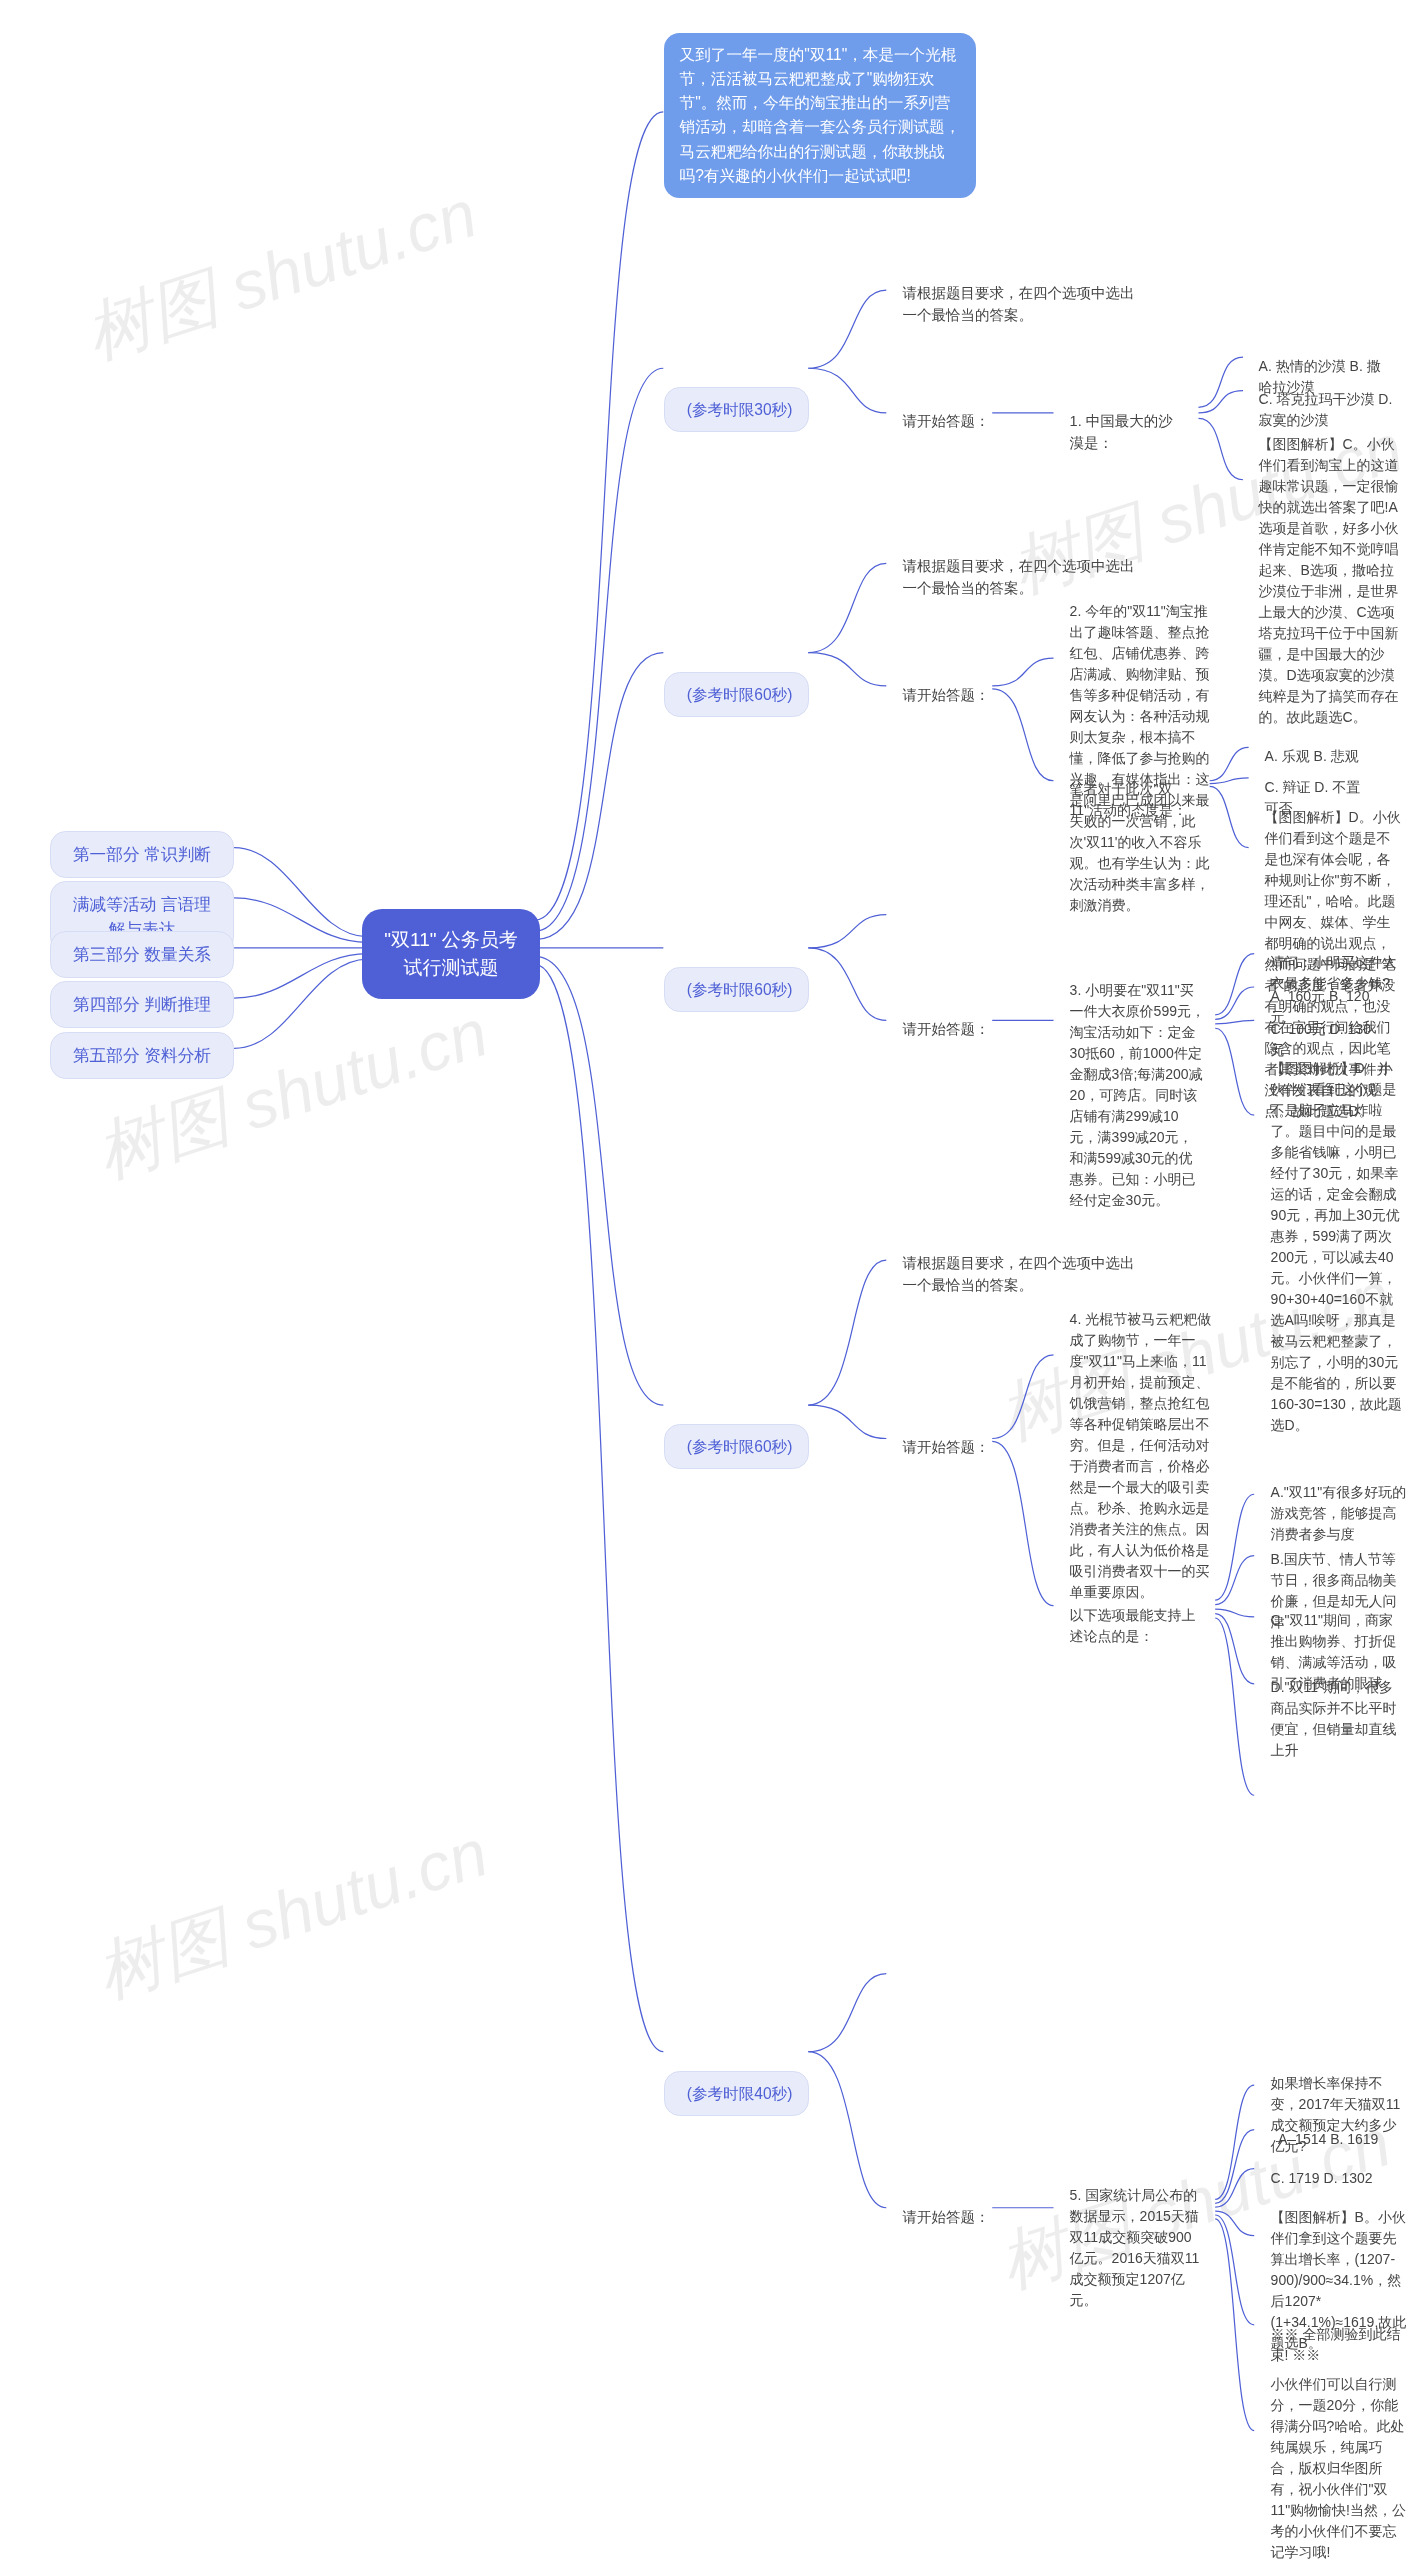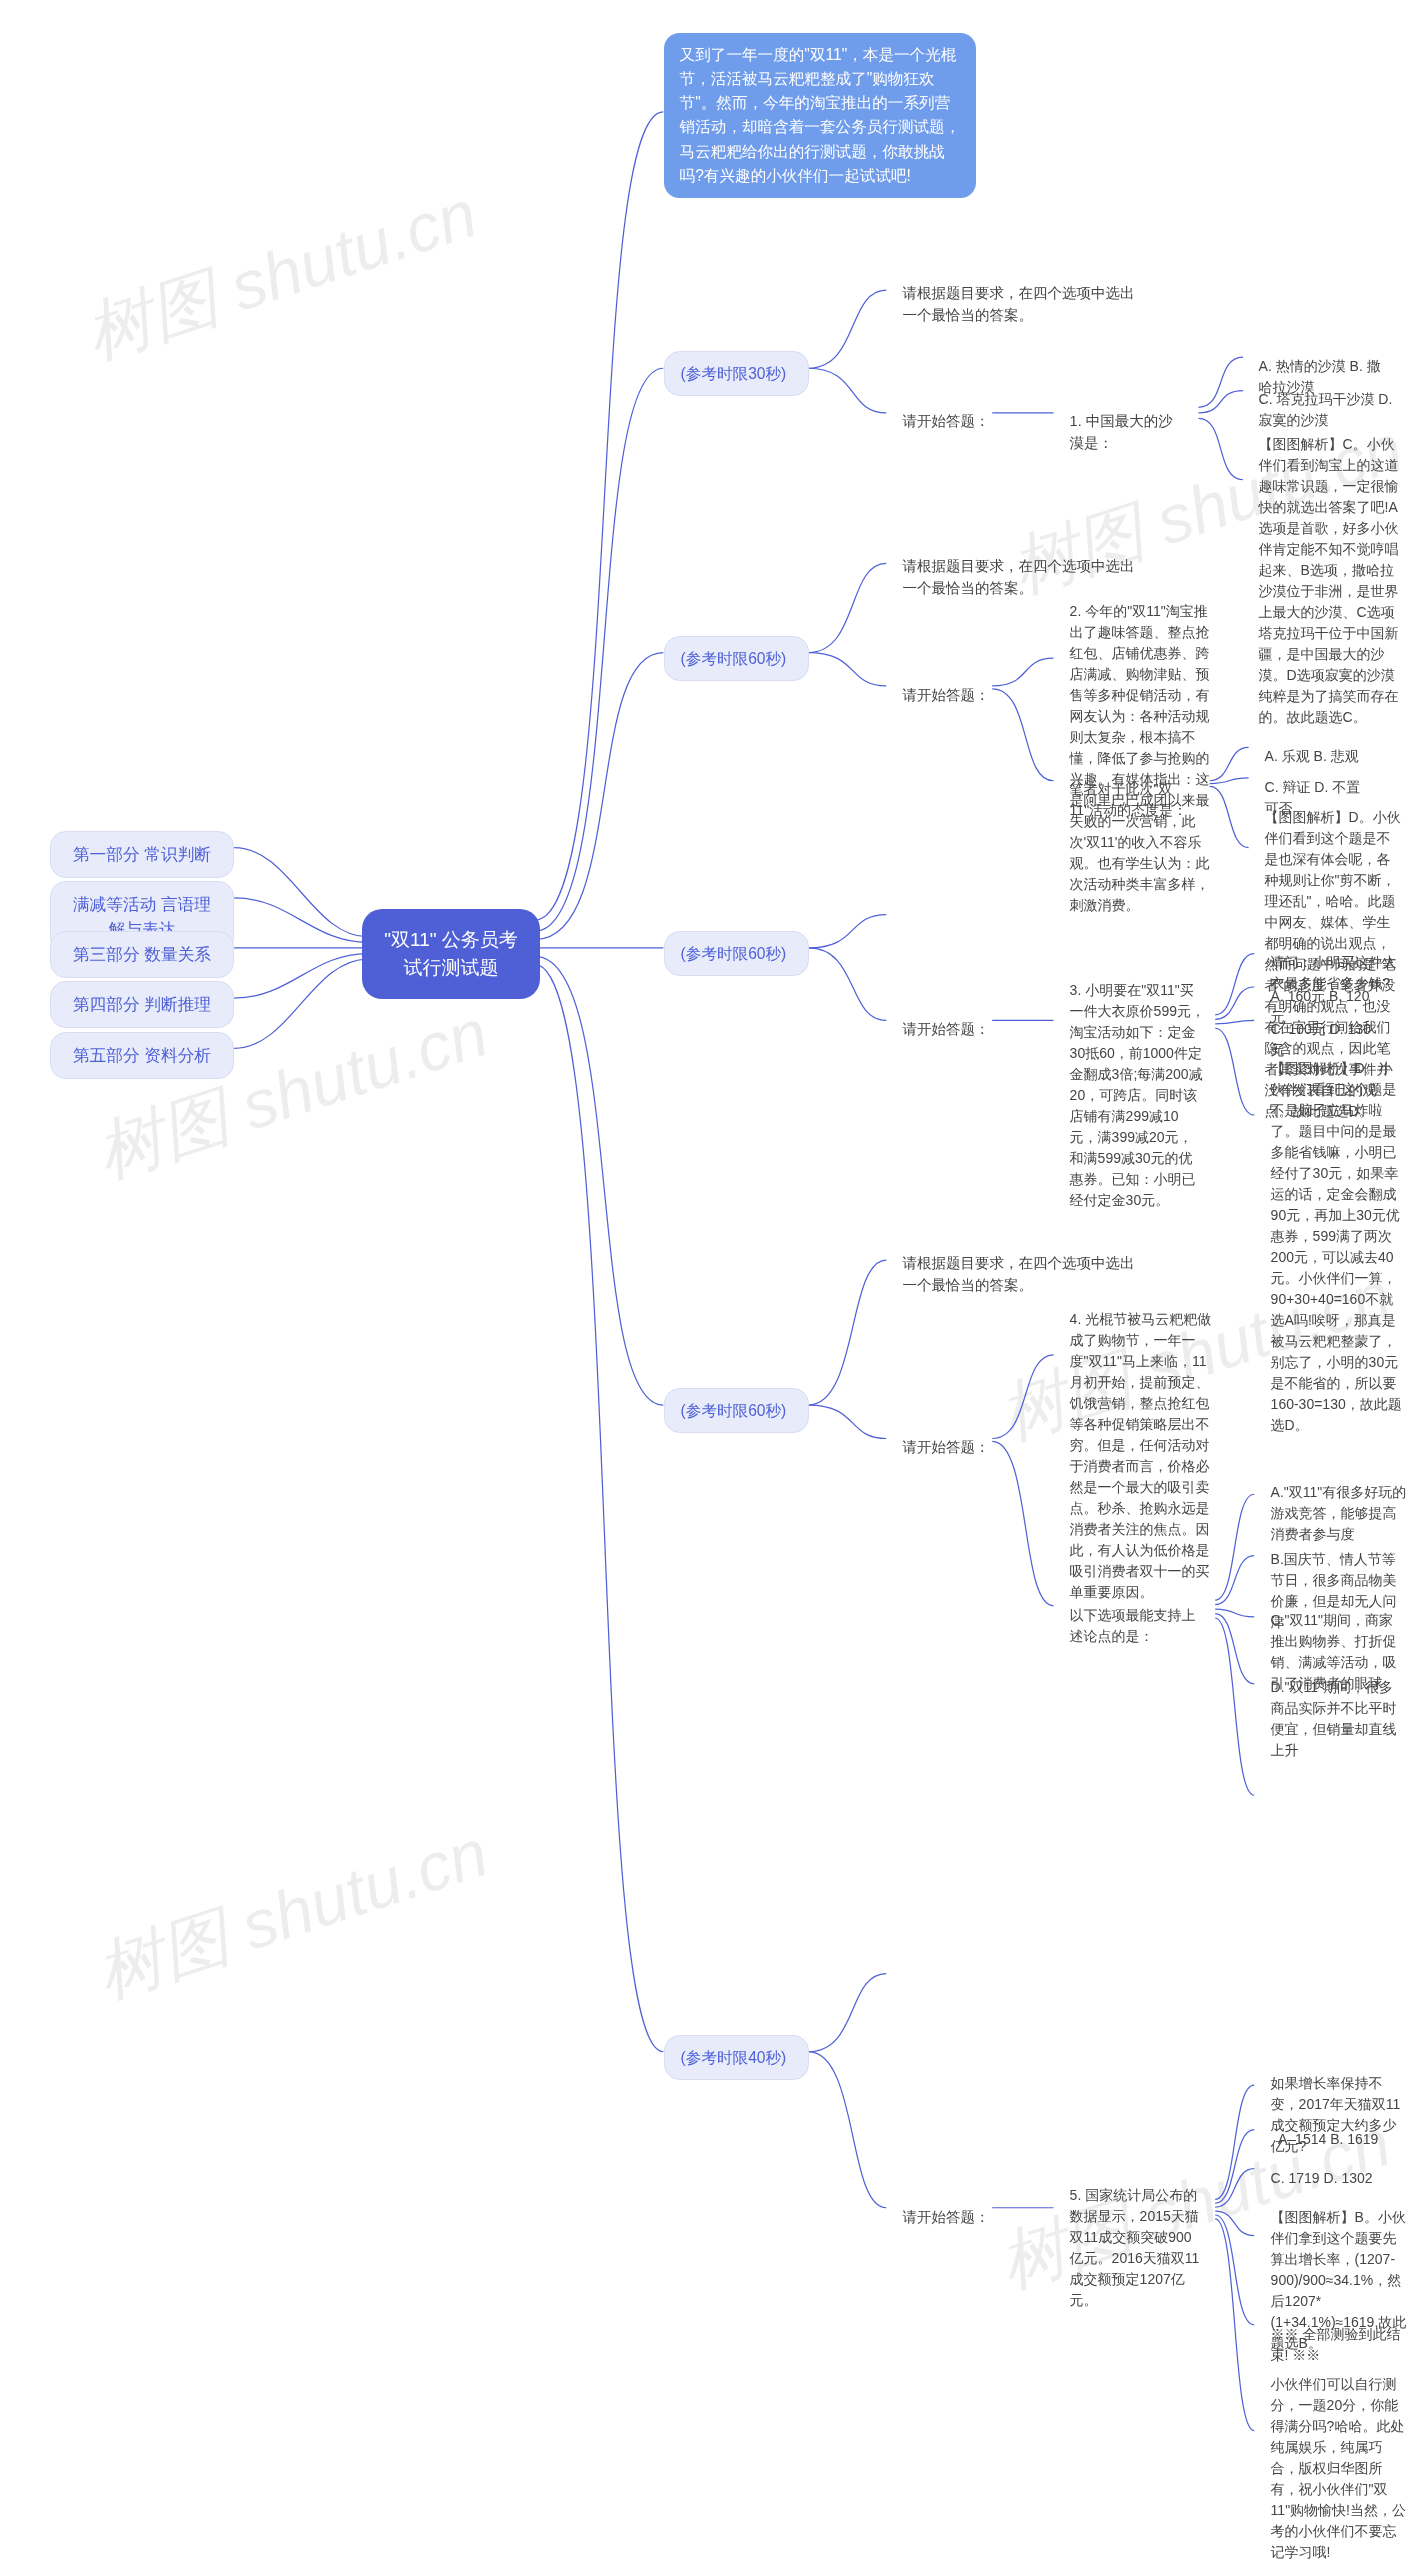--- a/index.html
+++ b/index.html
@@ -55,21 +55,22 @@
     font-size: 16.7px;
     width: 184px;
     text-align: center;
   }
   .timer {
     background: #e8ecfa;
     color: #4f60d6;
     border: 0.6px solid #d7ddf4;
     font-size: 15.6px;
     width: 145px;
-    text-align: left;
+    text-align: right;
+    margin-top: 36px;
   }
   .plain {
     font-size: 14.5px;
     color: #444;
   }
   .small { font-size: 14px; }
   svg.wires { position: absolute; top:0; left:0; width:1427px; height:2576px; pointer-events:none; }
   svg.wires path { fill:none; stroke:#4f60d6; stroke-width:2.2; }
 </style>
 </head>

